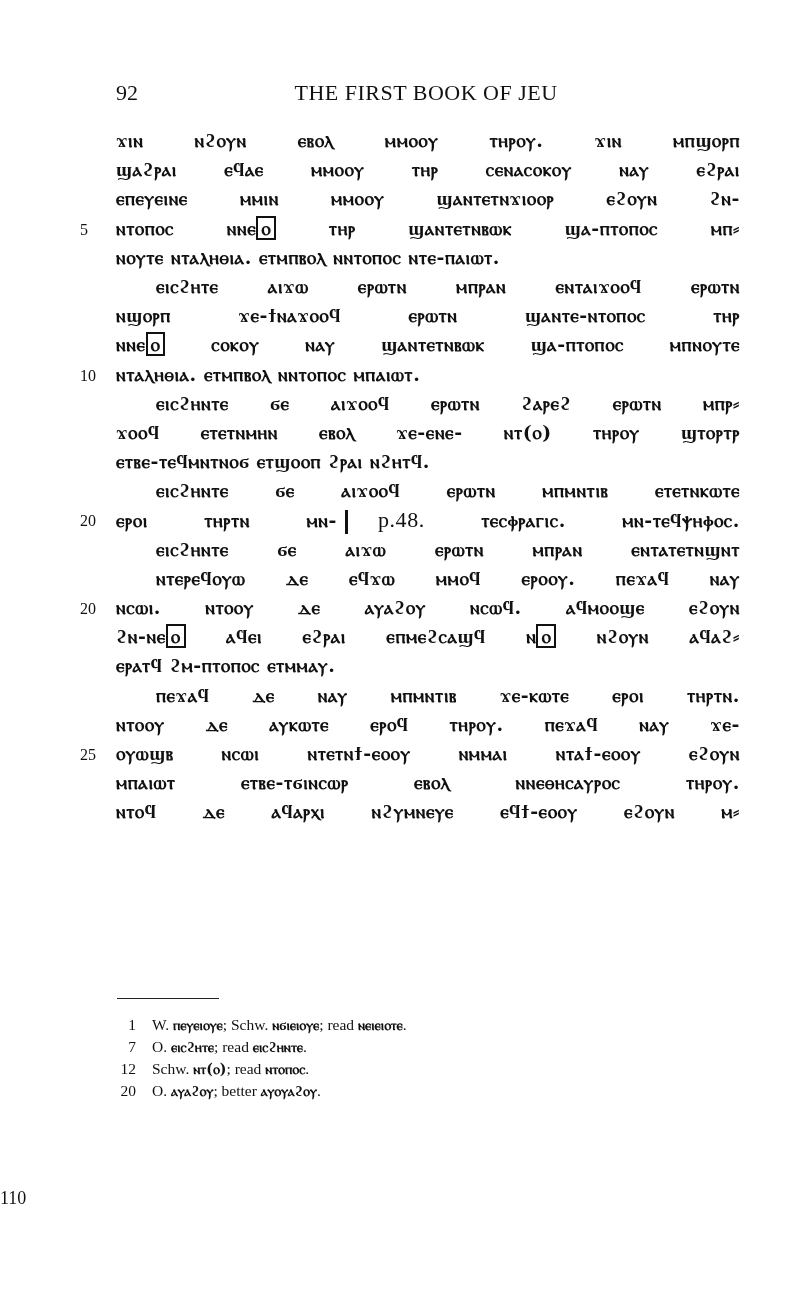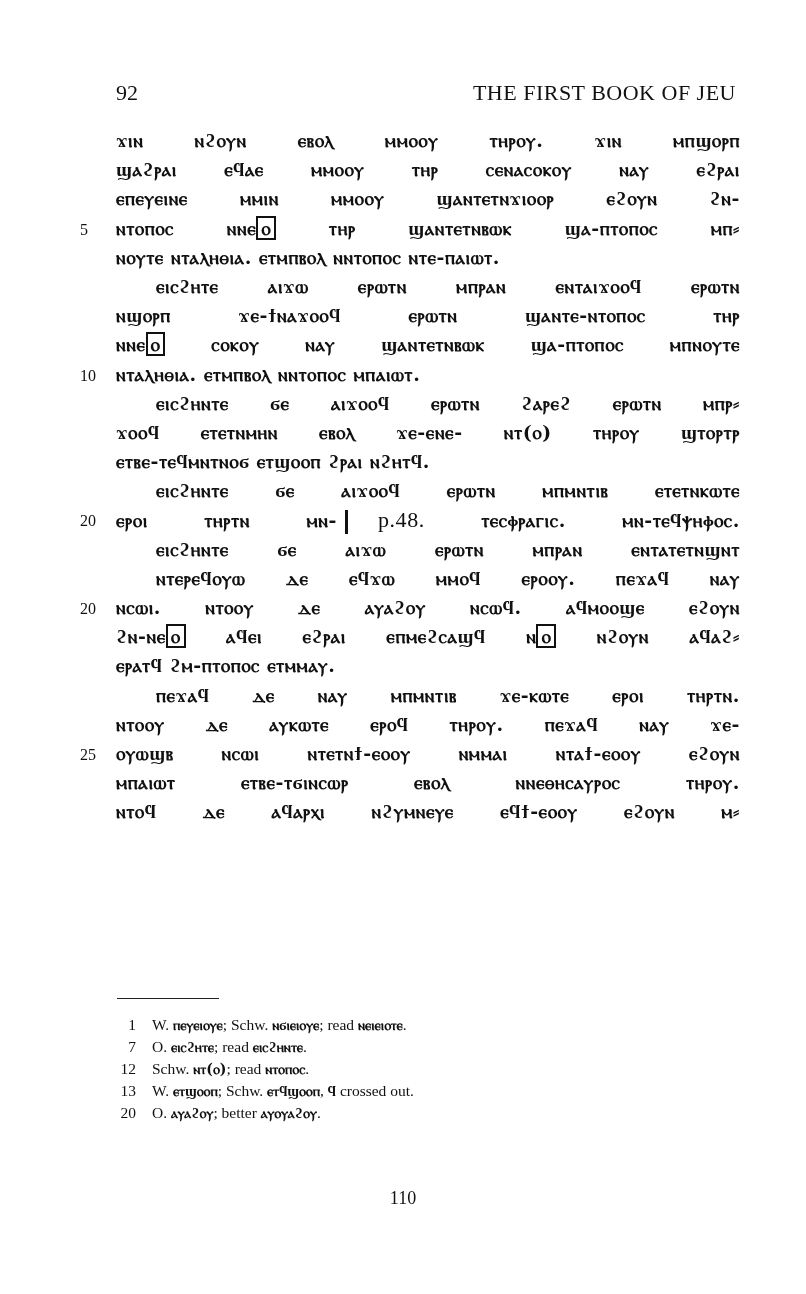--- a/index.html
+++ b/index.html
@@ -1,37 +1,37 @@
 <!DOCTYPE html>
 <html><head>
 <meta charset="utf-8">
 <style>
   html, body { margin: 0; padding: 0; background: #ffffff; }
   body { width: 806px; height: 1294px; position: relative; overflow: hidden; color: #111; }
   .page { position: absolute; left: 0; top: 0; width: 806px; height: 1294px; }
   .running-head { position: absolute; top: 80px; left: 116px; width: 620px; height: 28px; font-family: "Liberation Serif", serif; font-size: 22px; }
   .folio { position: absolute; left: 0; top: 0; }
-  .head-title { position: absolute; left: 0; right: 0; top: 0; text-align: right; letter-spacing: 0.5px; }
+  .head-title { position: absolute; left: 0; right: 0; top: 0; text-align: center; letter-spacing: 0.5px; }
   .body-text { position: absolute; left: 80px; top: 126px; width: 660px; }
   .line { position: relative; height: 29.2px; line-height: 29.2px; white-space: nowrap;
           font-family: "DejaVu Serif", serif; font-weight: bold; font-size: 19px; letter-spacing: 0.6px; }
   .line .lnum { position: absolute; left: 0; top: 1px; font-family: "Liberation Serif", serif; font-weight: normal; font-size: 16px; letter-spacing: 0; }
   .line .txt { position: absolute; left: 36px; right: 0; text-align: justify; text-align-last: justify; }
   .line.indent .txt { left: 76px; }
   .line.last .txt { text-align-last: left; }
   .box { display: inline-block; border: 2px solid #111; padding: 0 3px; line-height: 20px; font-weight: bold; }
   .bar { display: inline-block; width: 3px; height: 24px; background: #111; vertical-align: middle; margin: 0 30px 0 8px; }
   .pref { font-family: Liberation Serif, serif; font-weight: normal; font-size: 22px; }
   .rule { position: absolute; left: 117px; top: 998px; width: 102px; height: 1px; background: #222; }
   .notes { position: absolute; left: 110px; top: 1014px; width: 560px; font-family: "Liberation Serif", serif; font-size: 15.5px; }
   .note { position: relative; height: 22px; line-height: 22px; white-space: nowrap; }
   .note .nnum { position: absolute; left: 0; width: 26px; text-align: right; }
   .note .ntxt { position: absolute; left: 42px; text-align: center; }
   .note .cop { font-family: "DejaVu Serif", serif; font-weight: bold; font-size: 14px; }
-  .page-footer { position: absolute; top: 1188px; left: 0; width: 806px; text-align: center; font-family: "Liberation Serif", serif; font-size: 18px; }
+  .page-footer { position: absolute; top: 1188px; left: 0; width: 806px; text-align: left; font-family: "Liberation Serif", serif; font-size: 18px; }
 </style>
 </head>
 <body>
 
 <div class="page">
 
   <div class="running-head">
     <span class="folio">92</span>
     <div class="head-title">THE FIRST BOOK OF JEU</div>
   </div>
@@ -144,23 +144,19 @@
       </div>
       <div class="note">
         <span class="nnum">7</span>
         <span class="ntxt"><span>O. </span><span class="cop">ⲉⲓⲥϩⲏⲧⲉ</span><span>; read </span><span class="cop">ⲉⲓⲥϩⲏⲛⲧⲉ</span><span>.</span></span>
       </div>
       <div class="note">
         <span class="nnum">12</span>
         <span class="ntxt"><span>Schw. </span><span class="cop">ⲛⲧ(ⲟ)</span><span>; read </span><span class="cop">ⲛⲧⲟⲡⲟⲥ</span><span>.</span></span>
       </div>
       <div class="note">
-        <span class="nnum">13</span>
-        <span class="ntxt"><span>W. </span><span class="cop">ⲉⲧϣⲟⲟⲡ</span><span>; Schw. </span><span class="cop">ⲉⲧϥϣⲟⲟⲡ</span><span>, </span><span class="cop">ϥ</span><span> crossed out.</span></span>
-      </div>
-      <div class="note">
         <span class="nnum">20</span>
         <span class="ntxt"><span>O. </span><span class="cop">ⲁⲩⲁϩⲟⲩ</span><span>; better </span><span class="cop">ⲁⲩⲟⲩⲁϩⲟⲩ</span><span>.</span></span>
       </div>
     </div>
 
   <div class="page-footer">110</div>
 </div>
 
 </body></html>

